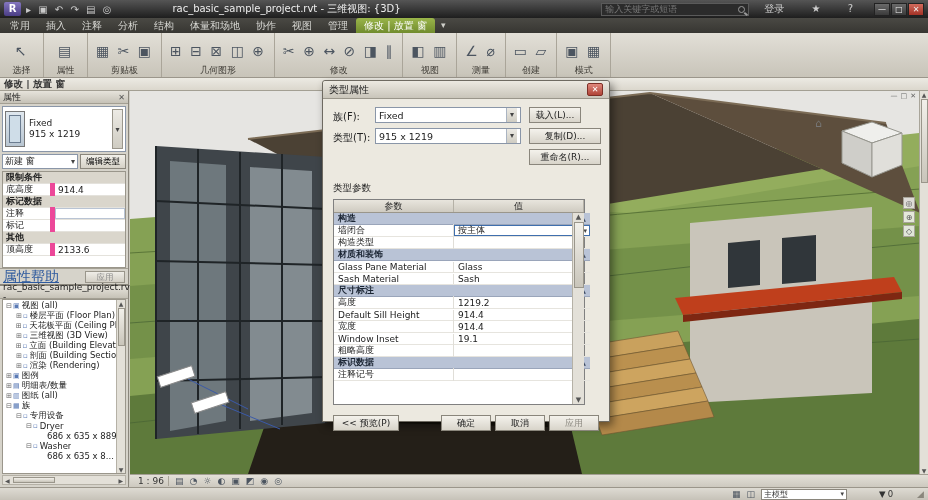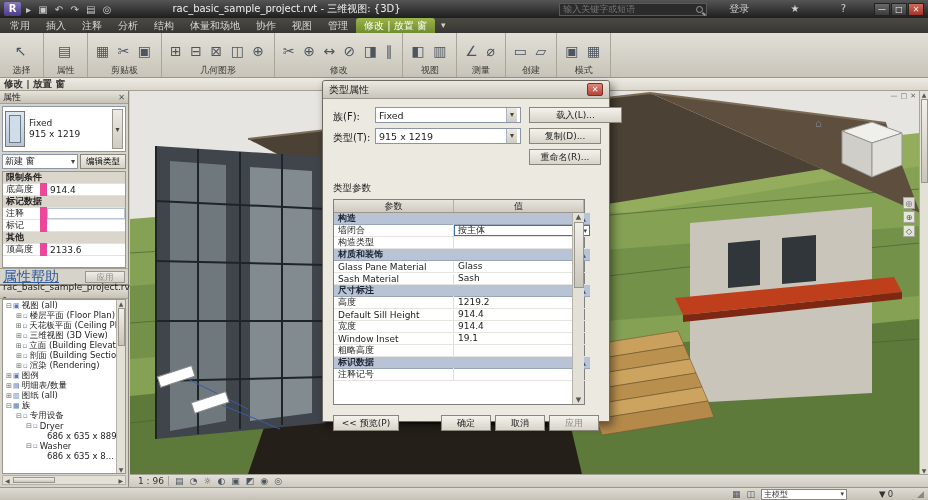--- a/index.html
+++ b/index.html
@@ -9,21 +9,21 @@
 
   
   .titlebar{position:absolute;top:0;left:0;right:0;height:18px;background:linear-gradient(#555,#1e1e1e);display:flex;align-items:center;padding:0 4px;color:#ddd;font-size:10px;gap:3px}
   .r-logo{width:17px;height:14px;background:linear-gradient(#8577c0,#4a3d85);color:#fff;font-weight:bold;text-align:center;line-height:14px;border-radius:2px;font-size:10px}
   .qat span{margin:0 2px;color:#c9c9c9;font-size:10px;cursor:default}
   .tb-title{margin-left:56px;color:#eee;white-space:nowrap}
   .tb-search{margin-left:auto;display:flex;align-items:center;background:#2b2b2b;border:1px solid #5a5a5a;height:13px;width:148px;padding:0 3px;gap:3px}
   .tb-search input{flex:1;background:transparent;border:none;outline:none;color:#9a9a9a;font-size:9px;font-family:"DejaVu Sans",sans-serif}
   .mag{width:7px;height:7px;border:1.5px solid #9a9a9a;border-radius:50%;position:relative;flex:0 0 auto}
   .mag::after{content:"";position:absolute;width:4px;height:1.5px;background:#9a9a9a;transform:rotate(40deg);left:5px;top:6px}
-  .tb-right span{margin:0 19px;color:#cfcfcf}
+  .tb-right span{margin:0 12px;color:#cfcfcf}
   .win-btns{display:flex;gap:1px;margin-left:6px}
   .win-btns span{width:16px;height:13px;background:linear-gradient(#6a6a6a,#3a3a3a);border:1px solid #222;text-align:center;line-height:11px;font-size:8px;color:#eee}
   .win-btns .wclose{background:linear-gradient(#d26a5c,#a33226)}
 
   
   .tabbar{position:absolute;top:18px;left:0;right:0;height:15px;background:linear-gradient(#4a4944,#373632);display:flex;align-items:flex-end;padding-left:2px}
   .tabs{display:flex;height:15px}
   .tab{padding:0 8px;line-height:15px;color:#d8d8d4;font-size:10px;white-space:nowrap;cursor:default}
   .tab.contextual{background:linear-gradient(#9ab54a,#718c2e);color:#fff;border-radius:3px 3px 0 0}
   .ribbon-toggle{margin-left:6px;color:#cfcfc9;font-size:9px;line-height:15px}
@@ -47,21 +47,21 @@
   .type-thumb{width:20px;height:36px;border:1px solid #777;background:linear-gradient(#dfe7ee,#b9c6d2);position:relative}
   .type-thumb::after{content:"";position:absolute;inset:3px;border:1px solid #6b7c90;background:#cfdde8}
   .type-text{flex:1;font-size:9px;line-height:11px;color:#222}
   .ts-arrow{width:11px;height:40px;background:linear-gradient(#eceae4,#cfccc2);border:1px solid #9a968b;display:flex;align-items:center;justify-content:center;font-size:8px;color:#444}
   .newrow{display:flex;gap:2px;margin:0 2px 2px;height:15px}
   .newcombo{flex:1;background:#fff;border:1px solid #8a96a8;display:flex;align-items:center;font-size:9px;padding:0 2px;gap:2px}
   .newcombo .dd{margin-left:auto;font-size:8px;color:#444}
   .edit-type-btn{width:46px;background:linear-gradient(#f2f0ea,#d5d1c6);border:1px solid #8a867c;font-size:8.5px;font-family:"DejaVu Sans",sans-serif}
   .pgrid{flex:1;background:#fff;border:1px solid #9a968b;margin:0 2px;overflow:hidden}
   .prow{display:flex;height:12px;border-bottom:1px solid #e4e2dc;font-size:9px;align-items:center}
-  .prow .pl{width:44px;padding-left:3px;border-right:7px solid #ec4899;color:#222;overflow:hidden;white-space:nowrap}
+  .prow .pl{width:52px;padding-left:3px;border-right:5px solid #ec4899;color:#222;overflow:hidden;white-space:nowrap}
   .prow .pv{flex:1;padding-left:3px;color:#222;overflow:hidden;white-space:nowrap}
   .prow.group{background:#dad6cc;font-weight:bold}
   .prow.group .pl{width:auto;flex:1;border-right:none}
   .prow.editcell .pv{background:#fff;border:1px solid #b9c4d4;height:11px}
   .pfoot{height:16px;display:flex;align-items:center;padding:0 3px;gap:3px;border-top:1px solid #a39f93}
   .phelp{font-size:14px;color:#2e5a9e;text-decoration:underline}
   .apply-btn{margin-left:auto;width:40px;height:12px;background:linear-gradient(#efede7,#d3cfc5);border:1px solid #9a968b;font-size:8.5px;color:#8a8a8a;font-family:"DejaVu Sans",sans-serif}
   .browser{flex:1;display:flex;flex-direction:column;background:#d6d3ca;min-height:0}
   .tree{flex:1;background:#fff;border:1px solid #9a968b;margin:0 2px;overflow:hidden;position:relative;padding-top:1px}
   .titem{display:flex;align-items:center;height:10px;font-size:8.5px;white-space:nowrap;color:#1c1c1c}
@@ -108,21 +108,21 @@
   .combo{position:absolute;background:#fff;border:1px solid #8a96a8;height:16px;display:flex;align-items:center;padding:0 3px;font-size:9.5px;gap:2px}
   .combo .dd{margin-left:auto;width:11px;text-align:center;background:linear-gradient(#eceae4,#cfccc2);border-left:1px solid #aab4c2;font-size:8px;color:#444;height:14px;line-height:14px}
   .dbtn{position:absolute;background:linear-gradient(#f4f2ec,#d8d4ca);border:1px solid #8a867c;font-size:9px;height:16px;display:flex;align-items:center;justify-content:center;font-family:"DejaVu Sans",sans-serif;color:#222}
   .ptable{position:absolute;left:10px;top:100px;width:252px;height:206px;background:#fff;border:1px solid #808080;display:flex;flex-direction:column}
   .thead{display:flex;height:13px;background:linear-gradient(#e8e5dd,#cfcbc1);border-bottom:1px solid #9a968b;font-size:9px}
   .thead .hc{display:flex;align-items:center;justify-content:center;border-right:1px solid #b5b1a6}
   .th-param{width:120px}.th-value{flex:1}
   .tbody{flex:1;display:flex;flex-direction:column;overflow:hidden;width:256px}
   .trow{display:flex;height:12px;border-bottom:1px solid #e6e4de;font-size:9px;align-items:center}
   .trow .c-param{width:120px;padding-left:4px;border-right:1px solid #e0ded8;overflow:hidden;white-space:nowrap}
-  .trow .c-value{flex:1;padding-left:4px;overflow:hidden;white-space:nowrap;height:100%;display:flex;align-items:flex-start}
+  .trow .c-value{flex:1;padding-left:4px;overflow:hidden;white-space:nowrap;height:100%;display:flex;align-items:flex-end}
   .trow .pin{display:none}
   .trow.group{background:#b9c3d6;border-bottom:1px solid #9aa5ba}
   .trow.group .c-param{width:auto;flex:1;border-right:none;font-weight:bold;color:#1b2533}
   .trow.group .pin{display:block;margin-left:auto;padding-right:4px;font-size:7px;color:#3d4a61}
   .trow.editing .c-value{padding:0}
   .trow.editing .vwrap{flex:1;height:11px;border:1px solid #3f6fae;background:#fff;display:flex;align-items:center;padding-left:3px;justify-content:space-between}
   .trow.editing .vwrap::after{content:"▾";font-size:7px;color:#444;padding-right:2px}
   .tscroll{position:absolute;right:0;top:13px;bottom:0;width:12px;background:#e3e0d8;border-left:1px solid #b5b1a6;display:flex;flex-direction:column;align-items:center;font-size:7px;color:#555}
   .tscroll .thumb{width:10px;height:66px;background:linear-gradient(#f2f0ea,#c9c5ba);border:1px solid #9a968b;margin-top:1px}
   .tscroll .sdown{margin-top:auto}
@@ -536,21 +536,21 @@
     <div class="dlg-title">
       <span>类型属性</span>
       <span class="dlg-close">✕</span>
     </div>
     <div class="dlg-body">
       <span class="dlg-label" style="left:10px;top:11px">族(F):</span>
       <span class="combo" style="left:52px;top:8px;width:146px">
         <span>Fixed</span>
         <span class="dd">▾</span>
       </span>
-      <button class="dbtn" style="left:206px;top:8px;width:93px">载入(L)...</button>
+      <button class="dbtn" style="left:206px;top:8px;width:52px">载入(L)...</button>
 
       <span class="dlg-label" style="left:10px;top:32px">类型(T):</span>
       <span class="combo" style="left:52px;top:29px;width:146px">
         <span>915 x 1219</span>
         <span class="dd">▾</span>
       </span>
       <button class="dbtn" style="left:206px;top:29px;width:72px">复制(D)...</button>
       <button class="dbtn" style="left:206px;top:50px;width:72px">重命名(R)...</button>
 
       <span class="dlg-label" style="left:10px;top:83px;font-size:9.5px">类型参数</span>

